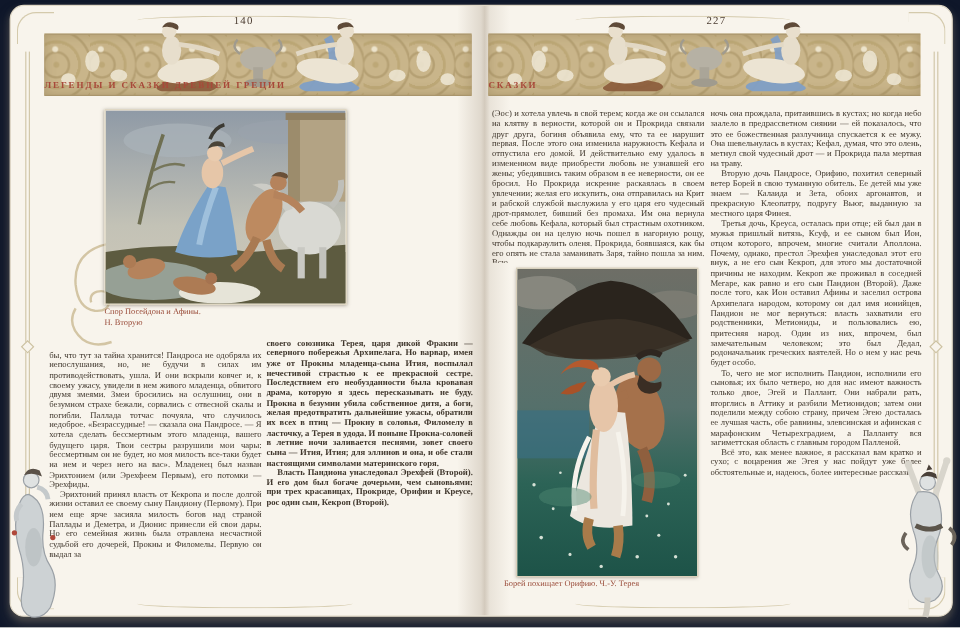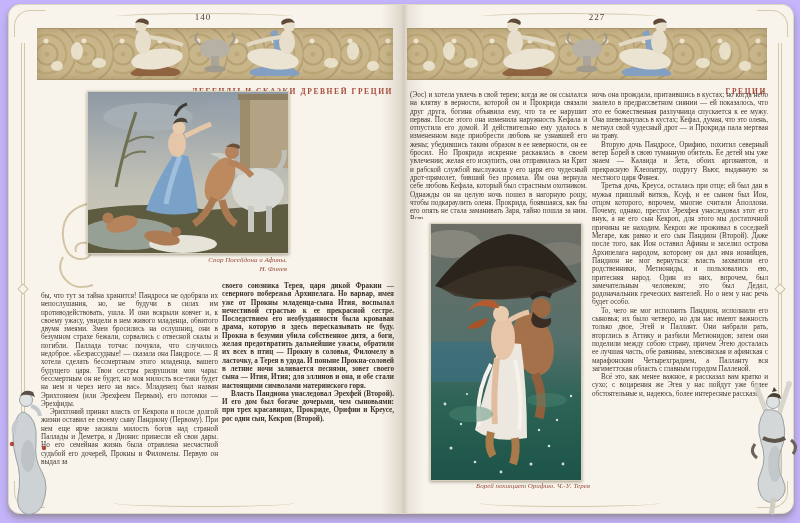--- a/index.html
+++ b/index.html
@@ -1,18 +1,18 @@
 <!DOCTYPE html>
 <html><head>
 <meta charset="utf-8">
 <style>
   html,body{margin:0;padding:0;}
   body{width:800px;height:523px;background:#ffffff;overflow:hidden;
        font-family:"Liberation Serif", serif;}
-  .stage{position:relative;width:800px;height:523px;background:#c4b5fd;}
+  .stage{position:relative;width:800px;height:523px;background:#0f172a;}
 
   
   .spread{position:absolute;left:8px;top:4px;width:784px;height:508px;
           background:#f8f4ec;border:1px solid #e0d8c6;border-radius:12px;
           box-shadow:0 3px 5px rgba(110,104,92,.45), 0 7px 12px rgba(130,124,110,.25);
           overflow:hidden;}
   .gutter{position:absolute;left:372px;top:0;width:44px;height:508px;
           background:linear-gradient(to right, rgba(125,105,80,0) 0%, rgba(125,105,80,.20) 45%,
                      rgba(125,105,80,.30) 52%, rgba(125,105,80,.12) 62%, rgba(125,105,80,0) 100%);}
 
@@ -23,37 +23,37 @@
   .c-tl{left:5px;top:5px;border-top-width:1px;border-left-width:1px;border-top-left-radius:16px;}
   .c-tr{right:5px;top:5px;border-top-width:1px;border-right-width:1px;border-top-right-radius:16px;}
   .c-bl{left:5px;bottom:5px;border-bottom-width:1px;border-left-width:1px;border-bottom-left-radius:16px;}
   .c-br{right:5px;bottom:5px;border-bottom-width:1px;border-right-width:1px;border-bottom-right-radius:16px;}
   .flourish-top{position:absolute;height:7px;border-top:1px solid #d4caac;border-radius:50%;}
   .flourish-bot{position:absolute;height:7px;border-bottom:1px solid #d4caac;border-radius:50%;}
 
   
   .pagenum{position:absolute;top:7px;width:60px;text-align:center;
            font-size:9px;color:#4a3b30;letter-spacing:1px;}
-  .header{position:absolute;top:82px;text-align:right;color:#a8493a;
+  .header{position:absolute;top:61px;text-align:left;color:#a8493a;
           font-size:7.5px;letter-spacing:1.6px;font-weight:bold;}
 
   
   .frieze{position:absolute;top:23px;height:50px;
           background:
             radial-gradient(circle at 9px 12px, rgba(240,232,210,.9) 2px, rgba(240,232,210,0) 3px),
             repeating-radial-gradient(circle at 10px 25px, #bda877 0 2px, #c9b58a 3px 9px, #b5a073 10px 11px, #c9b58a 12px 18px),
             #c8b489;
           background-size:38px 50px, 38px 50px, auto;
           border-top:1px solid #a9956c;border-bottom:1px solid #a9956c;
           box-shadow:inset 0 0 10px rgba(120,100,60,.35);}
   .frieze-figures{position:absolute;top:6px;height:70px;}
 
   
   .painting{position:absolute;box-shadow:0 1px 3px rgba(80,70,55,.5);border:1px solid #d9d0ba;}
-  .caption{position:absolute;text-align:right;color:#9a4c3a;font-style:italic;font-size:7px;line-height:9px;}
+  .caption{position:absolute;text-align:left;color:#9a4c3a;font-size:7px;line-height:9px;}
 
   
   .col{position:absolute;font-size:7.2px;line-height:8.3px;color:#3f362c;
        text-align:justify;overflow:hidden;}
   .col p{margin:0;}
   .col p.indent{text-indent:9px;}
 
   
   .statue{position:absolute;}
 </style>
@@ -161,21 +161,21 @@
 
         <ellipse cx="40" cy="142" rx="48" ry="16" fill="#96a095"></ellipse>
         <ellipse cx="95" cy="152" rx="34" ry="9" fill="#e6e4d8"></ellipse>
         <ellipse cx="34" cy="132" rx="16" ry="8" fill="#b5835c" transform="rotate(-14 34 132)"></ellipse>
         <circle cx="20" cy="126" r="5.5" fill="#ad7b54"></circle>
         <ellipse cx="74" cy="146" rx="18" ry="7" fill="#ad7b54" transform="rotate(10 74 146)"></ellipse>
         <circle cx="88" cy="140" r="5" fill="#a57350"></circle>
       </svg>
       <div class="caption" style="left:78px;top:251px;width:200px;">
         <div>Спор Посейдона и Афины.</div>
-        <div>Н. Финея</div>
+        <div>Н. Вторую</div>
       </div>
 
       <div class="col" style="left:32px;top:287px;width:177px;height:228px;">
         <p>бы, что тут за тайна хранится! Пандроса не одобряла их непослушания, но, не будучи в силах им противодействовать, ушла. И они вскрыли ковчег и, к своему ужасу, увидели в нем живого младенца, обвитого двумя змеями. Змеи бросились на ослушниц, они в безумном страхе бежали, сорвались с отвесной скалы и погибли. Паллада тотчас почуяла, что случилось недоброе. «Безрассудные! — сказала она Пандросе. — Я хотела сделать бессмертным этого младенца, вашего будущего царя. Твои сестры разрушили мои чары: бессмертным он не будет, но моя милость все-таки будет на нем и через него на вас». Младенец был назван Эрихтонием (или Эрехфеем Первым), его потомки — Эрехфиды.</p>
         <p class="indent">Эрихтоний принял власть от Кекропа и после долгой жизни оставил ее своему сыну Пандиону (Первому). При нем еще ярче засияла милость богов над страной Паллады и Деметра, и Дионис принесли ей свои дары. Но его семейная жизнь была отравлена несчастной судьбой его дочерей, Прокны и Филомелы. Первую он выдал за</p>
       </div>
       <div class="col" style="left:213px;top:277px;width:172px;height:228px;font-weight:bold;">
         <p>своего союзника Терея, царя дикой Фракии — северного побережья Архипелага. Но варвар, имея уже от Прокны младенца-сына Ития, воспылал нечестивой страстью к ее прекрасной сестре. Последствием его необузданности была кровавая драма, которую я здесь пересказывать не буду. Прокна в безумии убила собственное дитя, а боги, желая предотвратить дальнейшие ужасы, обратили их всех в птиц — Прокну в соловья, Филомелу в ласточку, а Терея в удода. И поныне Прокна-соловей в летние ночи заливается песнями, зовет своего сына — Ития, Ития; для эллинов и она, и обе стали настоящими символами материнского горя.</p>
         <p class="indent">Власть Пандиона унаследовал Эрехфей (Второй). И его дом был богаче дочерьми, чем сыновьями: при трех красавицах, Прокриде, Орифии и Креусе, рос один сын, Кекроп (Второй).</p>
       </div>
@@ -205,21 +205,21 @@
         <path d="M244,26 q-18,2 -34,8" stroke="#e2d8c4" stroke-width="4" fill="none"></path>
         <g fill="#efe8d6" opacity=".85">
           <ellipse cx="40" cy="40" rx="6" ry="9"></ellipse>
             <ellipse cx="62" cy="52" rx="7" ry="5"></ellipse>
           <ellipse cx="316" cy="40" rx="6" ry="9"></ellipse>
             <ellipse cx="294" cy="52" rx="7" ry="5"></ellipse>
           <ellipse cx="20" cy="55" rx="6" ry="5"></ellipse>
             <ellipse cx="336" cy="55" rx="6" ry="5"></ellipse>
         </g>
       </svg>
-      <div class="header" style="left:398px;width:360px;">ГРЕЦИИ</div>
+      <div class="header" style="left:398px;width:360px;">СКАЗКИ</div>
 
       <div class="col" style="left:401px;top:86px;width:177px;height:128px;">
         <p>(Эос) и хотела увлечь в свой терем; когда же он ссылался на клятву в верности, которой он и Прокрида связали друг друга, богиня объявила ему, что та ее нарушит первая. После этого она изменила наружность Кефала и отпустила его домой. И действительно ему удалось в измененном виде приобрести любовь не узнавшей его жены; убедившись таким образом в ее неверности, он ее бросил. Но Прокрида искренне раскаялась в своем увлечении; желая его искупить, она отправилась на Крит и рабской службой выслужила у его царя его чудесный дрот-прямолет, бивший без промаха. Им она вернула себе любовь Кефала, который был страстным охотником. Однажды он на целую ночь пошел в нагорную рощу, чтобы подкараулить оленя. Прокрида, боявшаяся, как бы его опять не стала заманивать Заря, тайно пошла за ним. Всю</p>
       </div>
 
       <svg class="painting" style="left:421px;top:218px;width:150px;height:256px;" viewBox="0 0 150 256">
         <defs>
           <linearGradient id="sky2" x1="0" y1="0" x2="0" y2="1">
             <stop offset="0" stop-color="#6e6e66"></stop>
               <stop offset=".45" stop-color="#55706b"></stop>

